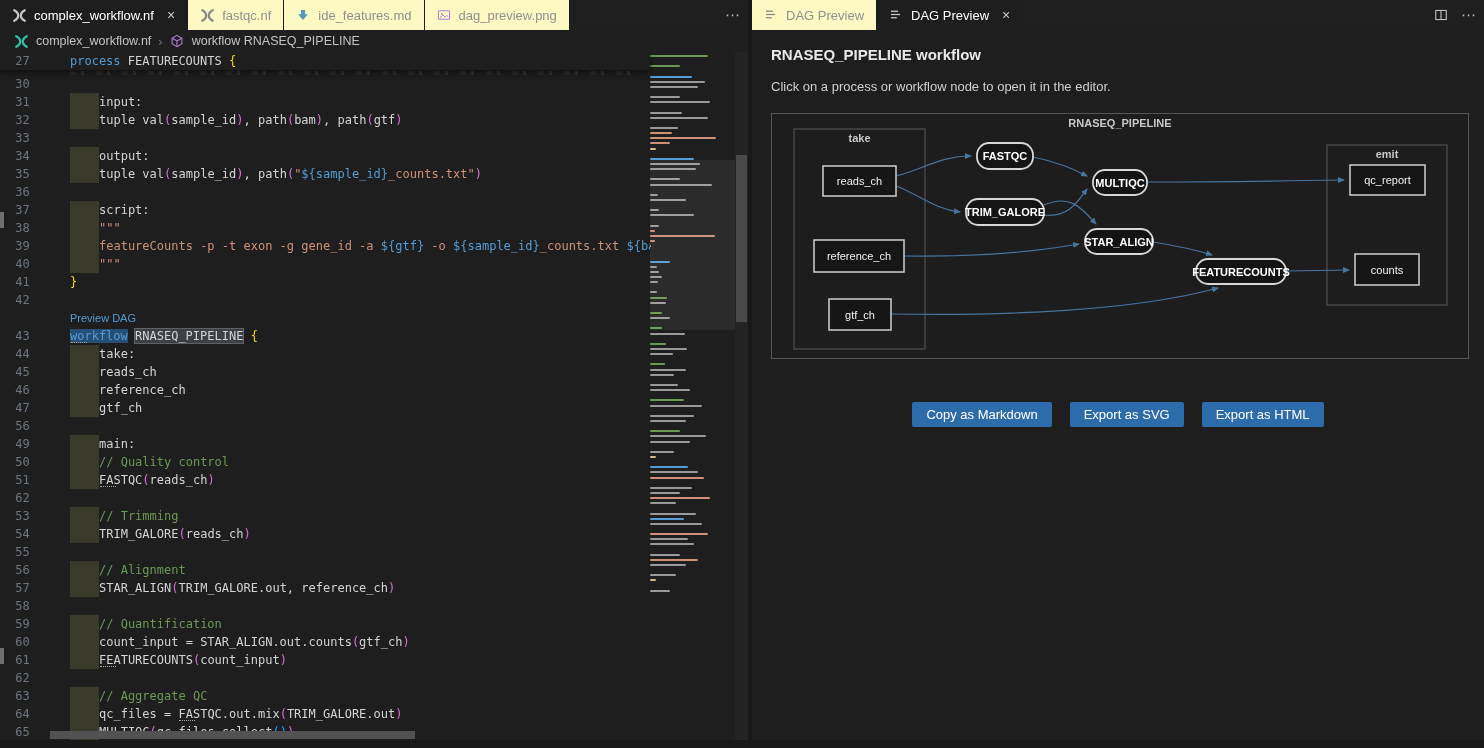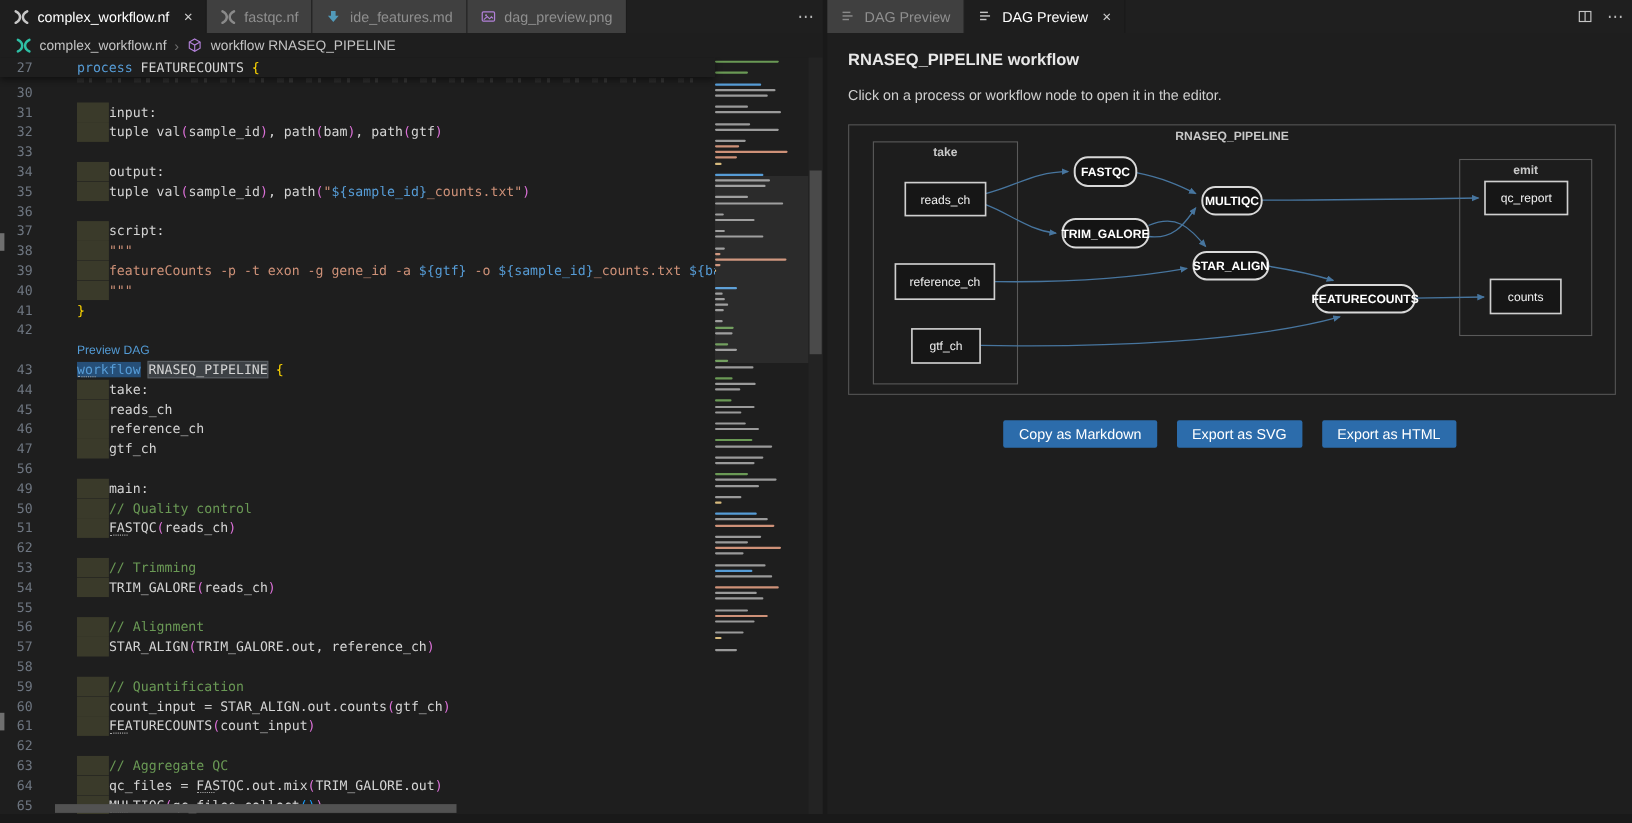--- a/index.html
+++ b/index.html
@@ -5,21 +5,21 @@
   html,body{margin:0;padding:0;background:#191919;width:1484px;height:748px;overflow:hidden;
     font-family:"Liberation Sans",sans-serif;-webkit-font-smoothing:antialiased;}
   #root{position:relative;width:1484px;height:748px;}
   
   .group{position:absolute;top:0;height:740px;background:#1e1e1e;}
   #left-group{left:0;width:748px;}
   #right-group{left:752px;width:732px;}
   
   .tabbar{position:relative;height:30px;background:#1f1f1f;display:flex;align-items:stretch;overflow:hidden;}
   .tab{display:flex;align-items:center;gap:7px;padding:0 12px;font-size:13px;color:#8f8f8f;
-       background:#404040;border-right:1px solid #1b1b1b;cursor:pointer;white-space:nowrap;}
+       background:#fef9c3;border-right:1px solid #1b1b1b;cursor:pointer;white-space:nowrap;}
   .tab.active{background:#1e1e1e;color:#ffffff;}
   .tab .close{margin-left:6px;color:#9a9a9a;font-size:14px;line-height:1;}
   .tab.active .close{color:#cccccc;}
   .tabbar .actions{position:absolute;right:8px;top:0;height:30px;display:flex;align-items:center;gap:12px;color:#b6b6b6;font-size:15px;}
   .icon16{width:15px;height:15px;flex:0 0 auto;}
   
   #breadcrumb{height:22px;display:flex;align-items:center;gap:7px;padding-left:14px;
     font-size:12.5px;color:#a9a9a9;background:#1e1e1e;}
   #breadcrumb .crumb{color:#c3c3c3;}
   #breadcrumb .sep{color:#6e6e6e;font-size:13px;}
@@ -53,21 +53,21 @@
   #hscroll{position:absolute;left:0;right:98px;bottom:0;height:10px;}
   #hscroll .thumb{position:absolute;top:1px;height:8px;left:50px;width:365px;background:#525252;}
   .edge-mark{position:absolute;left:0;width:4px;height:16px;background:#6f6f6f;}
   
   #panel{padding:16px 19px 0 19px;}
   #panel h1{font-size:15px;font-weight:bold;color:#e8e8e8;margin:0 0 16px 0;}
   #panel p{font-size:13px;color:#cfcfcf;margin:0 0 19px 0;}
   #dag-box{position:relative;width:696px;height:244px;border:1px solid #555;background:#1d1d1d;}
   #btn-row{margin-top:23px;display:flex;justify-content:center;gap:18px;}
   .blue-btn{background:#2c6cab;color:#ffffff;border:none;font-family:"Liberation Sans",sans-serif;
-    font-size:13px;padding:5px 14px;border-radius:2px;cursor:pointer;}
+    font-size:13px;padding:5px 14px;border-radius:2px;cursor:pointer;margin-top:20px;}
 </style>
 </head>
 <body>
 
 <div id="root">
 
   <div id="left-group" class="group">
     <div class="tabbar" id="left-tabbar">
       <div class="tab active">
           <span class="icon16"><svg viewBox="0 0 20 20" width="15" height="15">

